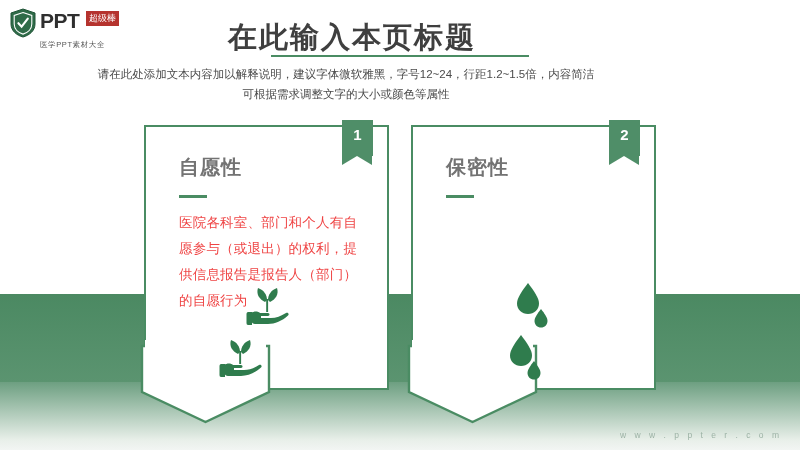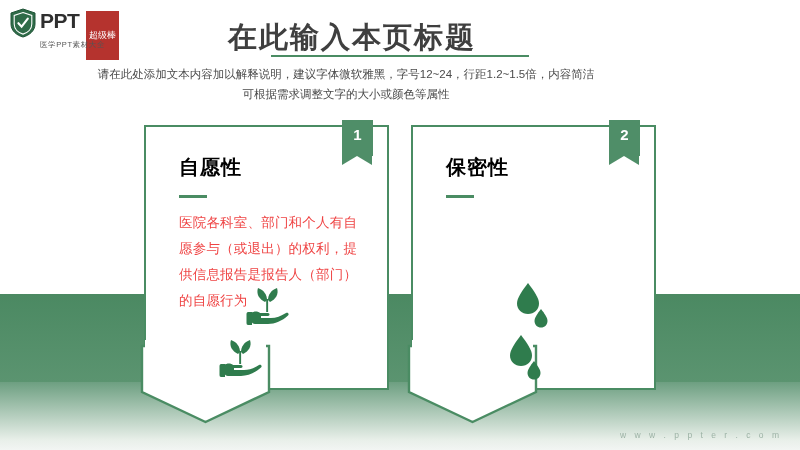--- a/index.html
+++ b/index.html
@@ -70,21 +70,21 @@
     letter-spacing: -0.5px;
     font-family: "Liberation Sans", sans-serif;
   }
   .logo-badge {
     position: absolute;
     left: 76px;
     top: 3px;
     background: #b5332e;
     color: #ffffff;
     font-size: 9px;
-    padding: 19px 3px;
+    padding: 2px 3px;
     line-height: 11px;
     letter-spacing: 0px;
   }
   .logo-sub {
     position: absolute;
     left: 30px;
     top: 20px;
     font-size: 7.5px;
     color: #555555;
     letter-spacing: 0.6px;
@@ -131,21 +131,21 @@
     box-sizing: border-box;
   }
   .card.left  { left: 144px; }
   .card.right { left: 411px; }
   .card-head {
     position: absolute;
     left: 33px;
     top: 27px;
     font-size: 20px;
     font-weight: bold;
-    color: #000000;
+    color: #737373;
     letter-spacing: 1px;
     text-align: right;
   }
   .card-head-rule {
     position: absolute;
     left: 33px;
     top: 68px;
     width: 28px;
     height: 3px;
     background: #4a8c63;

